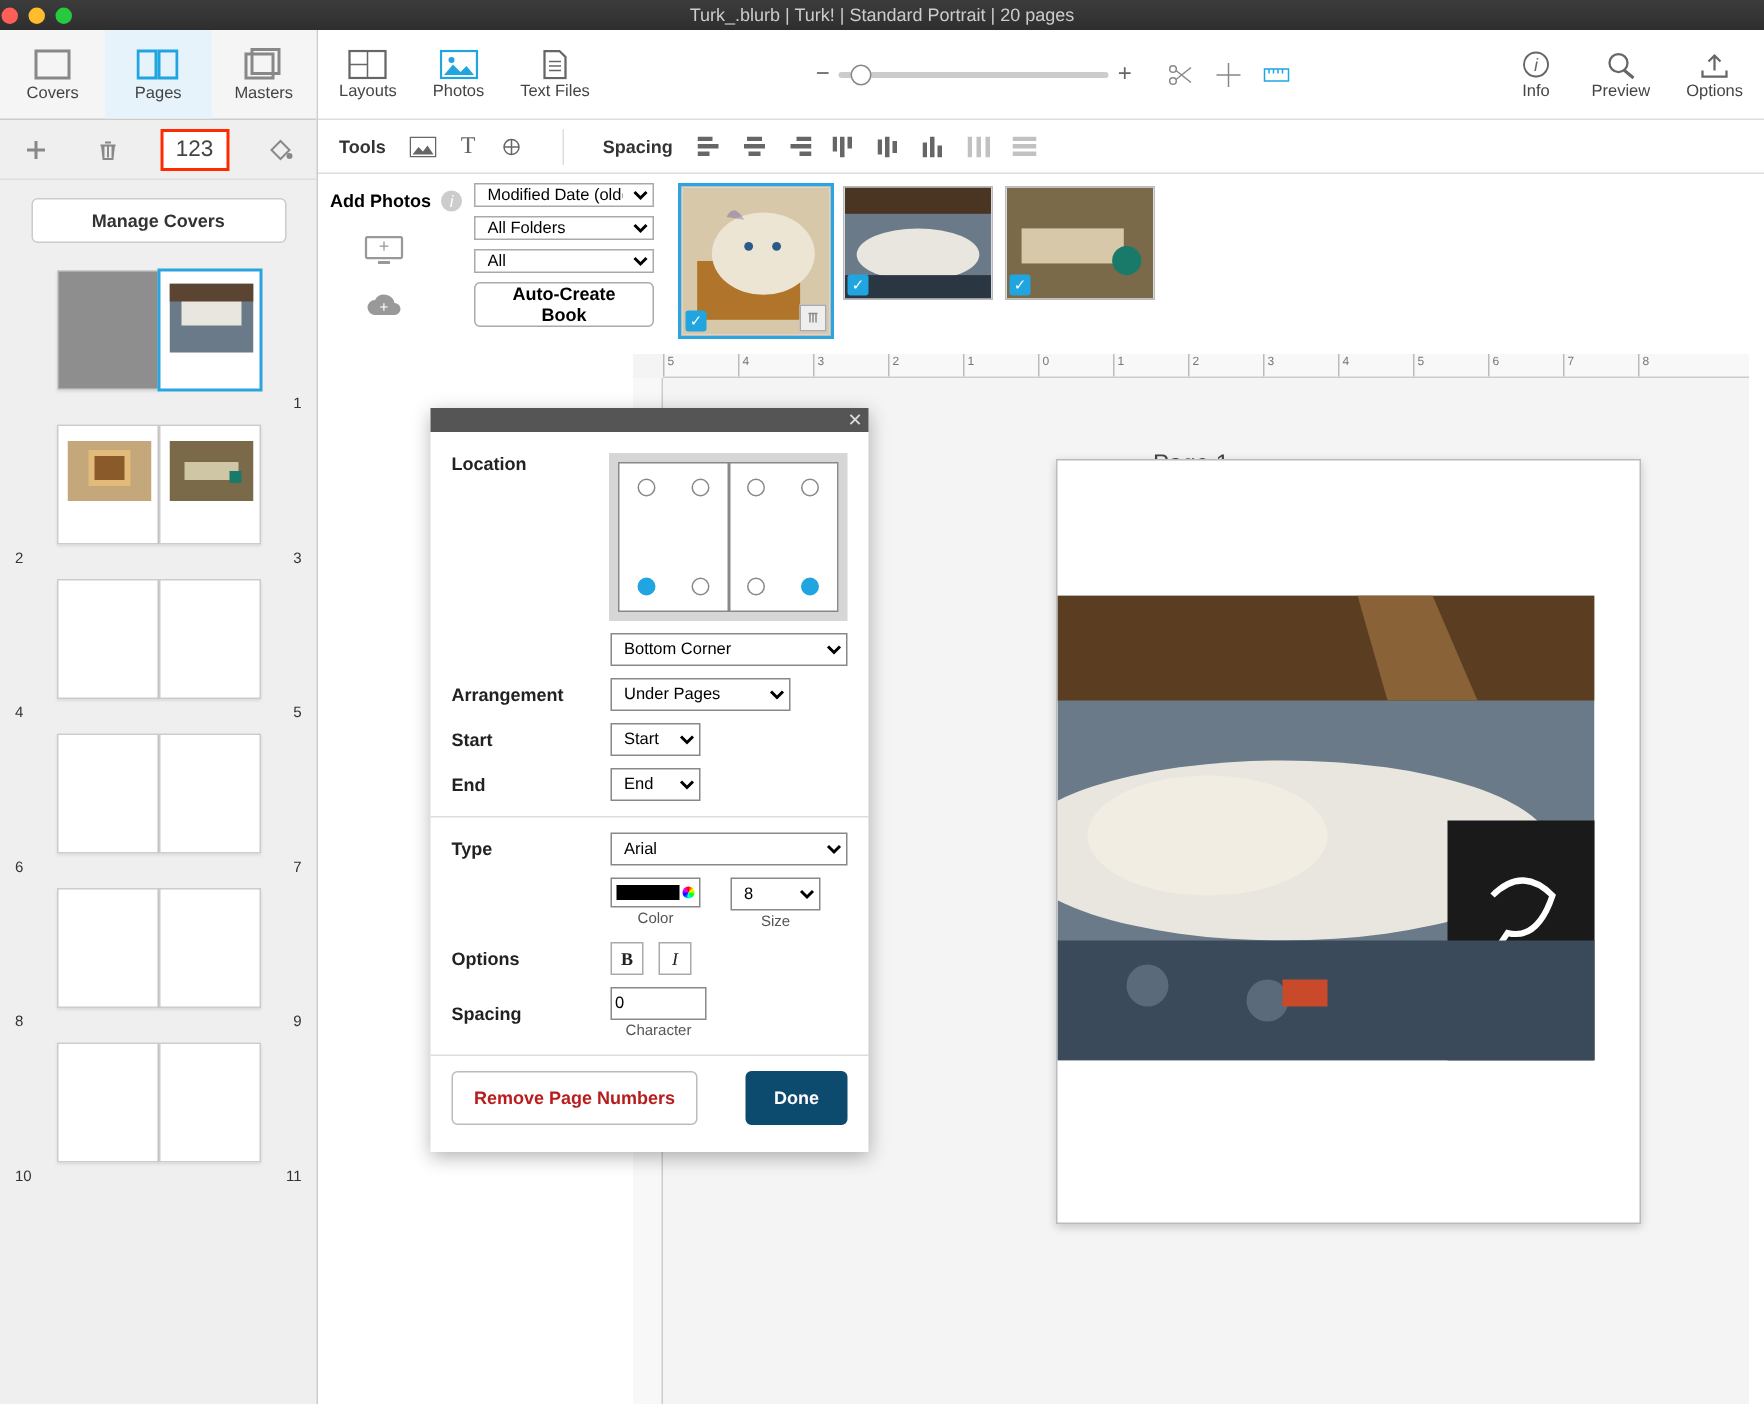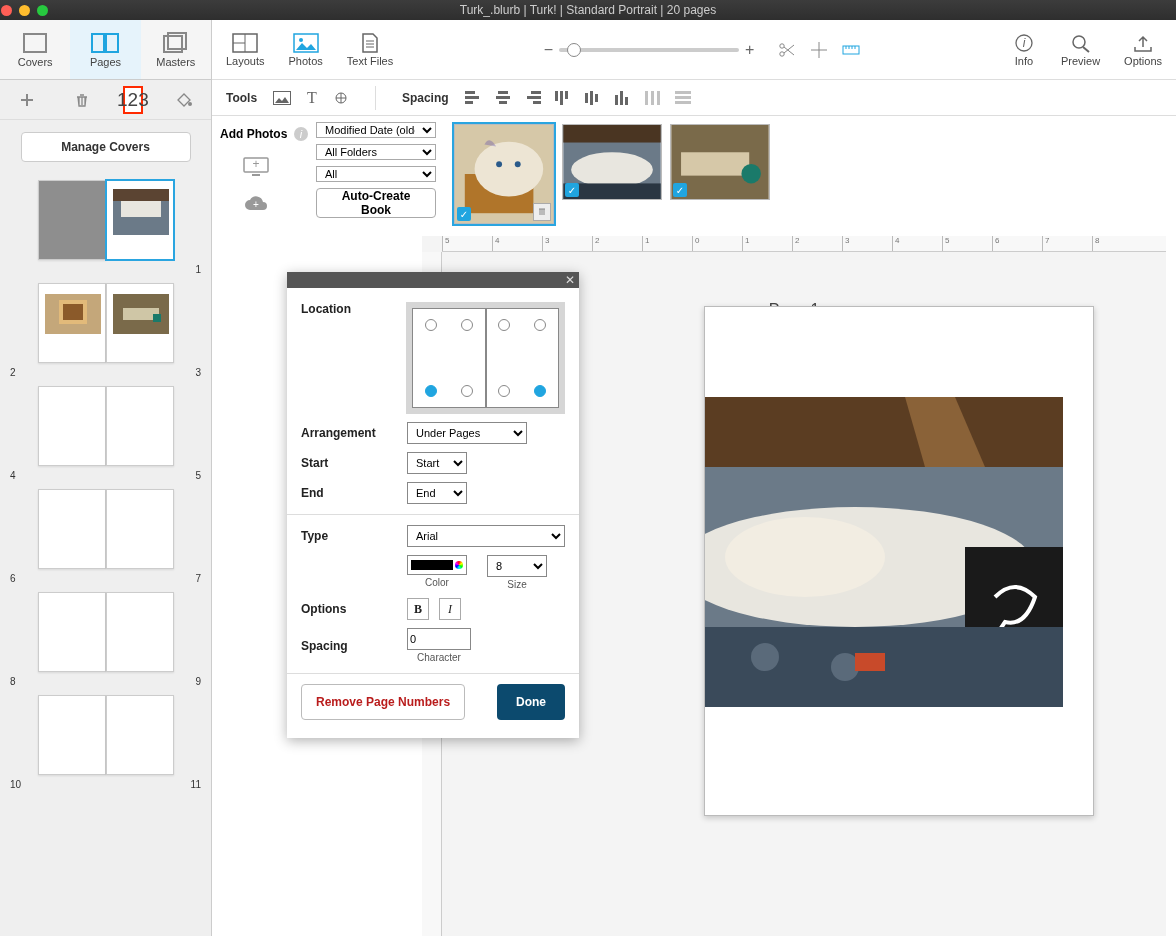--- a/index.html
+++ b/index.html
@@ -14,21 +14,21 @@
 .app { display: flex; height: 916px; }
 
 .leftcol { width: 212px; background: #efefef; border-right: 1px solid #ccc; display: flex; flex-direction: column; }
 .tabs { height: 60px; display: flex; background: #f5f5f5; border-bottom: 1px solid #ccc; }
 .tab { flex: 1; display: flex; flex-direction: column; align-items: center; justify-content: center; gap: 2px; font-size: 11px; color: #444; cursor: pointer; }
 .tab.active { background: #e6f3fb; }
 .tab .ic { width: 28px; height: 22px; }
 
 .toolrow { height: 40px; display: flex; align-items: center; justify-content: space-around; border-bottom: 1px solid #ddd; }
 .toolrow .btn { width: 28px; height: 24px; display: flex; align-items: center; justify-content: center; color: #666; cursor: pointer; font-size: 13px; }
-.numbox { border: 2px solid #ff2a00; width: 20px; height: 28px; display: flex; align-items: center; justify-content: center; font-size: 19px; color: #444; background: #fff; }
+.numbox { border: 2px solid #ff2a00; width: 46px; height: 28px; display: flex; align-items: center; justify-content: center; font-size: 15px; color: #444; background: #fff; }
 
 .manage { margin: 12px auto 10px; width: 170px; height: 30px; background: #fff; border: 1px solid #ccc; border-radius: 4px; font-size: 12px; font-weight: 600; color: #333; cursor: pointer; }
 
 .pagestrip { flex: 1; overflow: hidden; padding: 0 10px 10px; }
 .spread { display: flex; gap: 0; margin-top: 8px; justify-content: center; }
 .page { width: 68px; height: 80px; background: #fff; border: 1px solid #ccc; position: relative; box-shadow: 0 1px 2px rgba(0,0,0,.1); }
 .page.selected { border: 1px solid #2aa5e0; box-shadow: 0 0 0 1px #2aa5e0; }
 .pnum { display: flex; justify-content: space-between; font-size: 10px; color: #333; margin-top: 4px; }
 
 .rightcol { flex: 1; background: #fff; display: flex; flex-direction: column; position: relative; }
@@ -470,20 +470,24 @@
           <span class="r"></span>
             <span class="r"></span>
           <span></span>
             <span></span>
           <span class="r"></span>
             <span class="r on"></span>
         </div>
       </div>
     </div>
     <div class="mrow">
+        <div class="mlbl"></div>
+        <select class="msel"><option>Bottom Corner</option></select>
+      </div>
+    <div class="mrow">
         <div class="mlbl">Arrangement</div>
         <select class="msel" style="flex:0 0 120px"><option>Under Pages</option></select>
       </div>
     <div class="mrow">
         <div class="mlbl">Start</div>
         <select class="msel" style="flex:0 0 60px"><option>Start</option></select>
       </div>
     <div class="mrow">
         <div class="mlbl">End</div>
         <select class="msel" style="flex:0 0 60px"><option>End</option></select>

